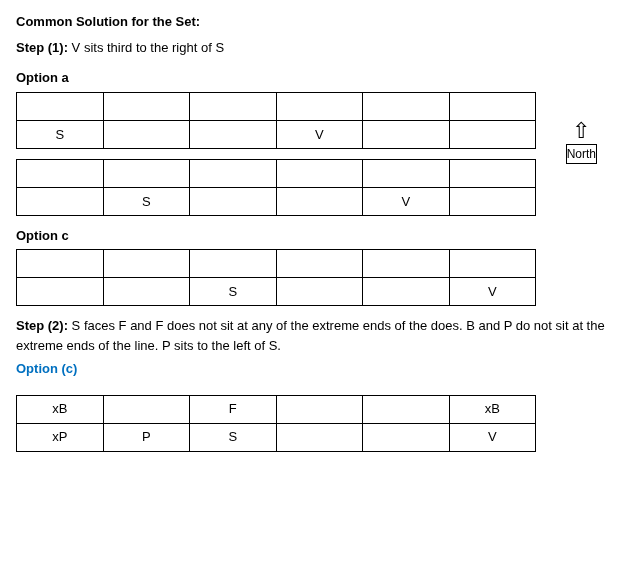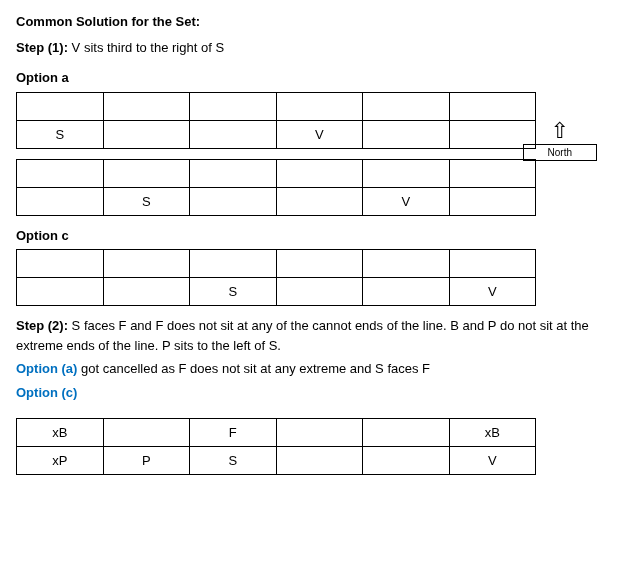--- a/index.html
+++ b/index.html
@@ -36,22 +36,22 @@
       flex-direction: column;
       align-items: center;
     }
     .north-arrow {
       font-size: 22px;
       line-height: 1;
       margin-bottom: 2px;
     }
     .north-label {
       border: 1px solid #000;
-      padding: 2px 24px;
-      font-size: 10px;
+      padding: 2px 0;
+      font-size: 12px;
     }
     .content-wrapper {
       position: relative;
     }
     .step-text {
       margin-bottom: 4px;
       line-height: 1.6;
     }
     .option-label {
       font-weight: bold;
@@ -137,24 +137,21 @@
           <td>S</td>
           <td></td>
           <td></td>
           <td>V</td>
         </tr>
       </tbody>
   </table>
 
   <div class="explanation">
     <p>
-      <span class="bold">Step (2):</span><span> S faces F and F does not sit at any of the cannot ends of the line. B and P do not sit at the extreme ends of the line. P sits to the left of S.</span>
-    </p>
-    <p>
-      <span class="bold blue">Option (a)</span><span> got cancelled as F does not sit at any extreme and S faces F</span>
+      <span class="bold">Step (2):</span><span> S faces F and F does not sit at any of the extreme ends of the does. B and P do not sit at the extreme ends of the line. P sits to the left of S.</span>
     </p>
     <p class="bold blue">Option (c)</p>
     <table class="grid-table" style="margin-top:16px;">
       <tbody id="tableC2-body">
           <tr>
             <td>xB</td>
             <td></td>
             <td>F</td>
             <td></td>
             <td></td>

